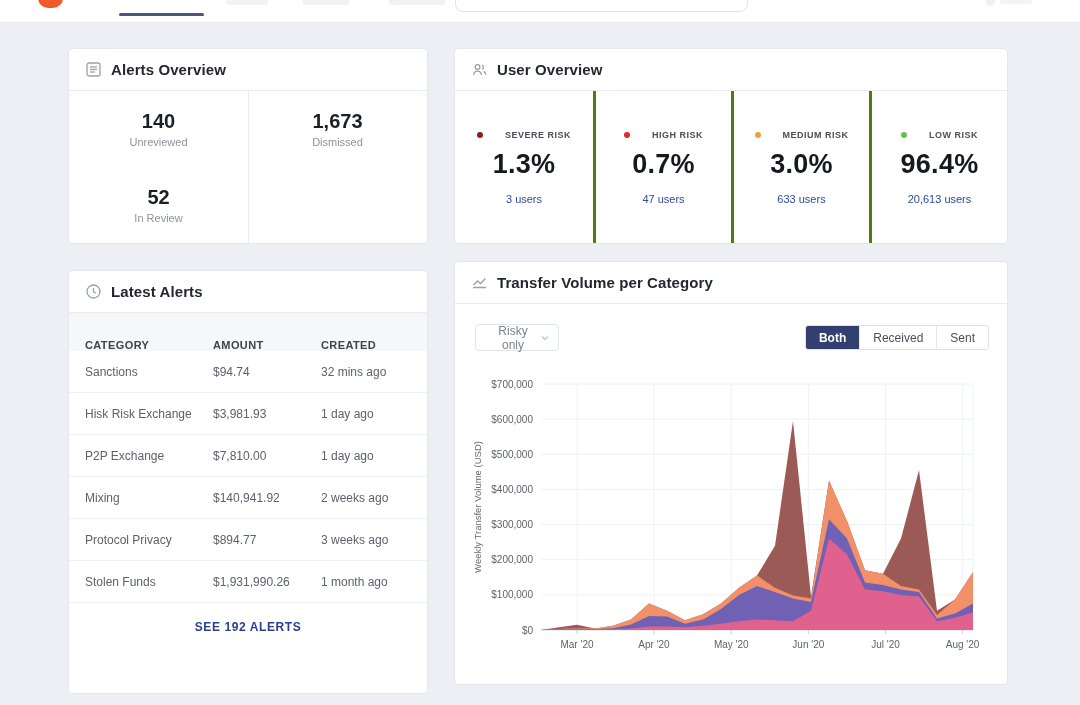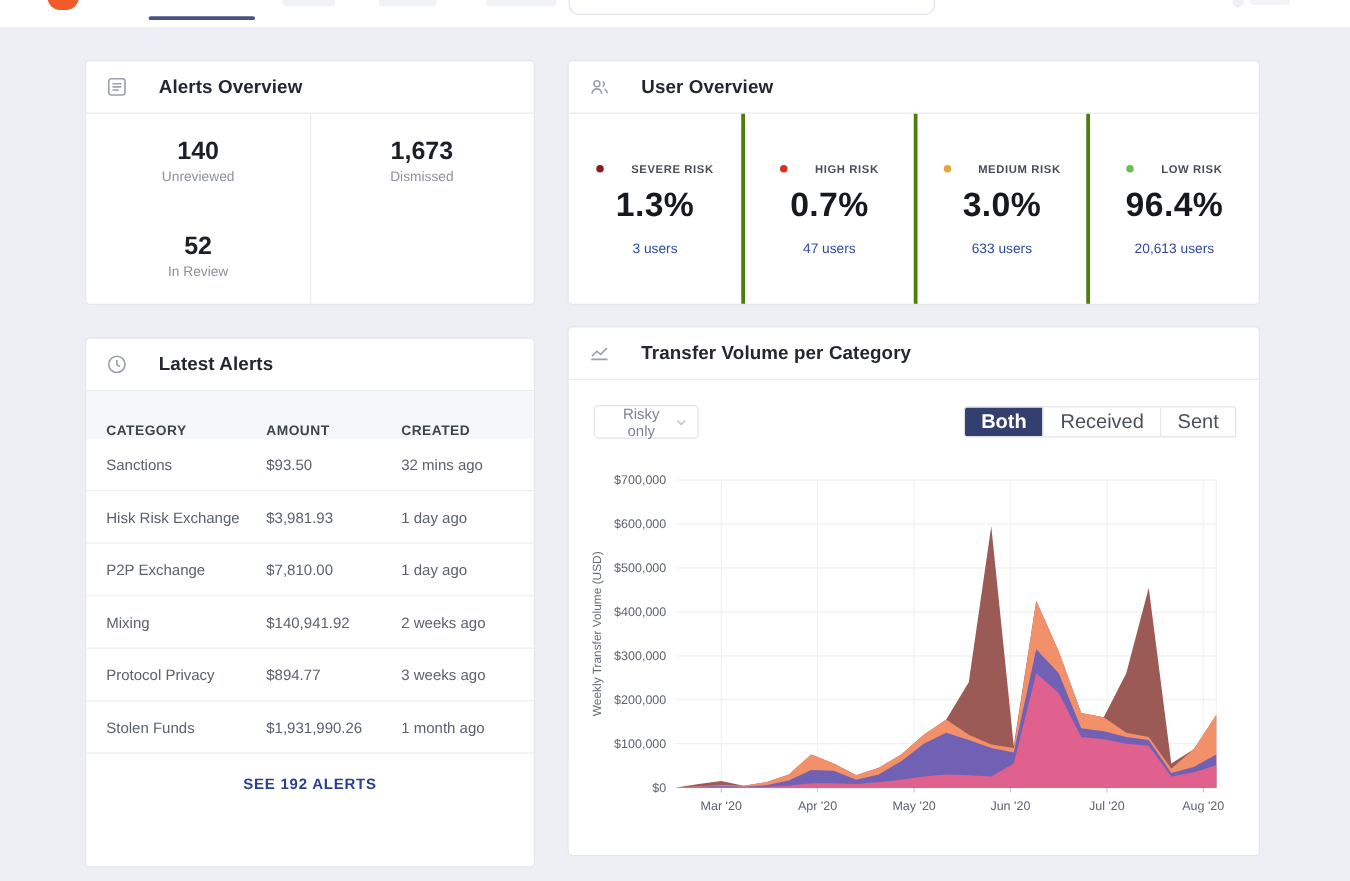--- a/index.html
+++ b/index.html
@@ -12,21 +12,21 @@
   .tab-underline{position:absolute;left:119px;top:13px;width:85px;height:3px;background:#4a5480;border-radius:2px}
   .ghost{position:absolute;top:-2px;height:7px;background:#f0f2f5;border-radius:3px}
   .g1{left:226px;width:42px}.g2{left:303px;width:46px}.g3{left:389px;width:56px}
   .search{position:absolute;left:455px;top:-14px;width:293px;height:26px;border:1px solid #e0e3e9;border-radius:8px;background:#fff;outline:none;box-sizing:border-box}
   .usermenu{position:absolute;left:986px;top:-3px;width:46px;height:10px;display:flex;gap:5px;align-items:flex-start;cursor:pointer}
   .uavatar{width:9px;height:9px;border-radius:50%;background:#eef0f4}
   .ubar{width:32px;height:7px;border-radius:3px;background:#f2f3f6}
 
   
   .card{position:absolute;background:#fff;border:1px solid #e4e7ec;border-radius:4px;box-sizing:border-box}
-  .card-h{height:42px;border-bottom:1px solid #e9ebef;display:flex;align-items:center;padding:0 16px;gap:25px;box-sizing:border-box}
+  .card-h{height:42px;border-bottom:1px solid #e9ebef;display:flex;align-items:center;padding:0 16px;gap:9px;box-sizing:border-box}
   .card-h h2{font-size:15px;font-weight:700;color:#23272f;margin:0;letter-spacing:.1px}
   .hicon{width:17px;height:17px;color:#9aa1ab;display:flex;flex:0 0 auto}
   .hicon svg{width:17px;height:17px}
 
   .alerts{left:68px;top:48px;width:360px;height:196px}
   .alerts-grid{position:relative;display:grid;grid-template-columns:1fr 1fr;grid-template-rows:1fr 1fr;height:152px}
   .alerts-grid::after{content:'';position:absolute;left:50%;top:0;bottom:0;width:1px;background:#e9ebef}
   .astat{display:flex;flex-direction:column;align-items:center;justify-content:center}
   .aval{font-size:20px;font-weight:700;color:#1c2026}
   .albl{font-size:11px;color:#8d939c;margin-top:3px}
@@ -46,21 +46,21 @@
   .c0{width:128px}.c1{width:108px}.c2{flex:1}
   .tr{display:flex;height:42px;align-items:center;padding:0 16px;border-bottom:1px solid #eef0f3;box-sizing:border-box;cursor:pointer}
   .td{font-size:12px;color:#5b626b}
   .t-foot{height:48px;display:flex;align-items:center;justify-content:center}
   .t-foot a{font-size:12px;font-weight:700;color:#2b3f92;letter-spacing:.6px;cursor:pointer;text-decoration:none}
 
   .volume{left:454px;top:261px;width:554px;height:424px;overflow:hidden}
   .filter{position:absolute;left:20px;top:62px;width:84px;height:27px;background:#fff;border:1px solid #e1e4e9;border-radius:4px;display:flex;align-items:center;justify-content:space-between;padding:0 8px 0 10px;font-size:12px;color:#7d838d;cursor:pointer;box-sizing:border-box}
   .chev{width:10px;height:10px;color:#c2c7ce;display:flex}
   .segmented{position:absolute;right:18px;top:63px;display:flex;border:1px solid #dfe3e8;border-radius:3px;overflow:hidden;height:25px;box-sizing:border-box}
-  .seg{border:none;background:#fff;font-size:16px;color:#4a5058;padding:0 13px;cursor:pointer;border-left:1px solid #e5e8ec;height:100%;font-family:inherit}
+  .seg{border:none;background:#fff;font-size:12px;color:#4a5058;padding:0 13px;cursor:pointer;border-left:1px solid #e5e8ec;height:100%;font-family:inherit}
   .seg:first-child{border-left:none}
   .seg.active{background:#333f6e;color:#fff;font-weight:600}
   .chartsvg{position:absolute;left:0;top:104px}
   .chartsvg text{font-family:"Liberation Sans",sans-serif;font-size:10px;fill:#5d636b}
   .chartsvg text.yl{font-size:9.5px;fill:#656b73}
 </style>
 </head>
 <body>
 
 <div class="page">
@@ -165,21 +165,21 @@
       <h2>Latest Alerts</h2>
     </div>
     <div class="t-head">
   <div class="th c0">CATEGORY</div>
   <div class="th c1">AMOUNT</div>
   <div class="th c2">CREATED</div>
       </div>
     <div class="t-body">
   <div class="tr">
     <div class="td c0">Sanctions</div>
-    <div class="td c1">$93.50</div>
+    <div class="td c1">$94.74</div>
     <div class="td c2">32 mins ago</div>
   </div>
   <div class="tr">
     <div class="td c0">Hisk Risk Exchange</div>
     <div class="td c1">$3,981.93</div>
     <div class="td c2">1 day ago</div>
   </div>
   <div class="tr">
     <div class="td c0">P2P Exchange</div>
     <div class="td c1">$7,810.00</div>

